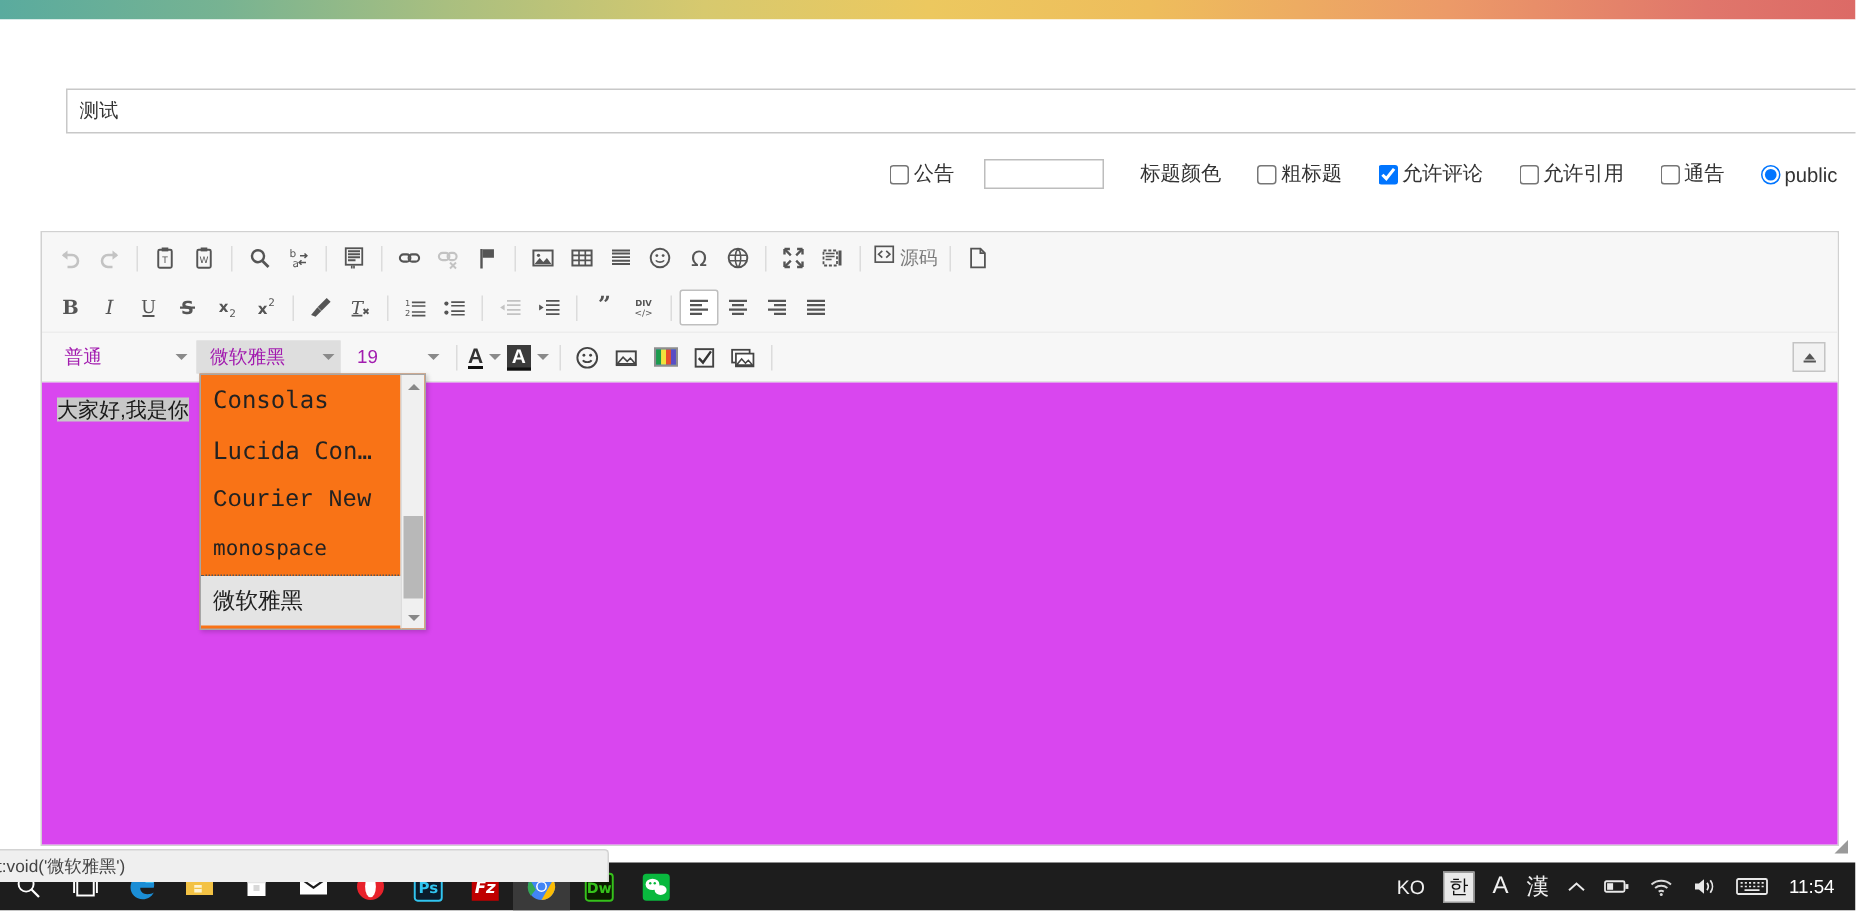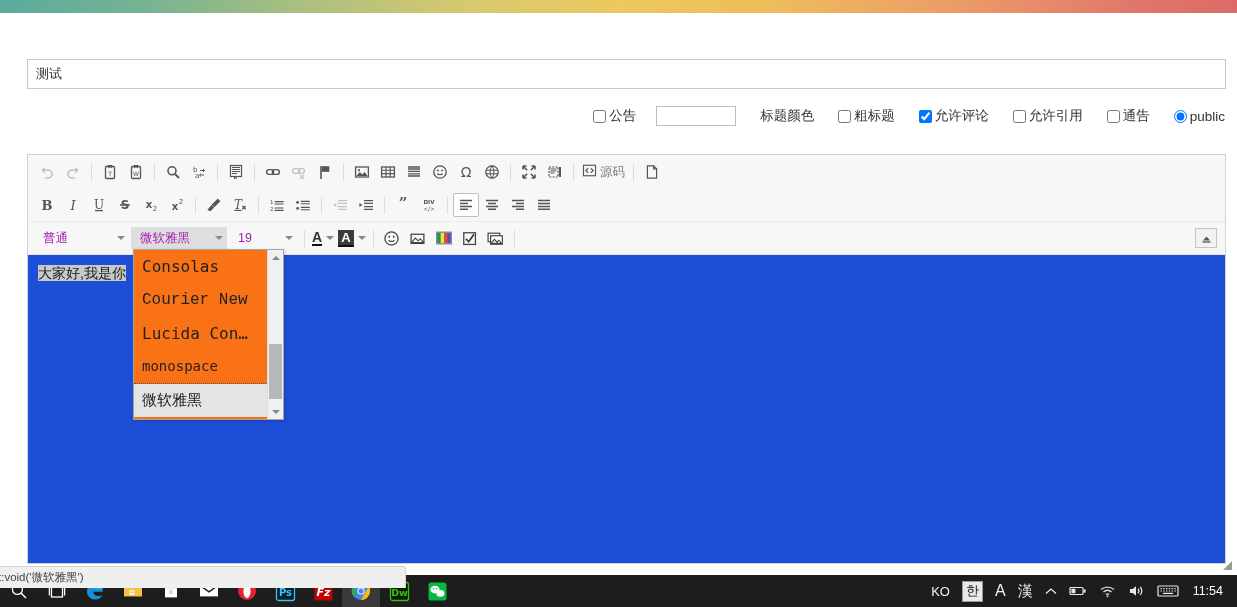--- a/index.html
+++ b/index.html
@@ -15,21 +15,21 @@
   .gradient-bar {
     position: absolute; left: 0; top: 0; width: 1237px; height: 13px;
     background: linear-gradient(to right,
       #5aab9e 0%, #77b392 12%, #a9bf80 24%, #d7c96e 38%,
       #ecc85f 50%, #eebd5c 62%, #ec9a68 78%, #e0766b 92%, #dc6a66 100%);
   }
 
   
   .page { position: absolute; left: 0; top: 13px; width: 1237px; height: 562px; background: #fff; }
 
-  .title-row { position: absolute; left: 27px; top: 46px; width: 1104px; }
+  .title-row { position: absolute; left: 44px; top: 46px; width: 1104px; }
   .title-input {
     width: 1199px; height: 30px; box-sizing: border-box;
     border: 1px solid #c8c8c8; background: #fff;
     font-family: "Liberation Sans", sans-serif; font-size: 13px; color: #333;
     padding: 0 8px; line-height: 28px; outline: none;
   }
 
   .opts-row {
     position: absolute; right: 12px; top: 93px;
     display: flex; align-items: center; gap: 16px;
@@ -106,21 +106,21 @@
   }
 
   .collapse-btn {
     position: absolute; right: 8px; top: 6px;
     width: 20px; height: 18px; border: 1px solid #c4c4c4; background: #f2f2f2;
     display: flex; align-items: center; justify-content: center;
   }
 
   
   .content {
-    position: relative; height: 308px; background: #1d4ed8;
+    position: relative; height: 308px; background: #d946ef;
     padding: 8px 10px; box-sizing: border-box;
     font-size: 14px; color: #222; line-height: 1.5;
   }
   .sel-text { background: #c8c8c8; color: #1a1a1a; }
 
   
   .fontmenu {
     position: absolute; left: 133px; top: 236px;
     width: 151px; height: 171px; box-sizing: border-box;
     background: #f97316; border: 1px solid #a6a6a6;
@@ -560,25 +560,25 @@
       <div class="content">
         <span class="sel-text">大家好,我是你</span>
       </div>
     </div>
 
     <div class="fontmenu">
       <div class="fm-list">
         <div class="fm-item f0">
           <span>Consolas</span>
         </div>
+        <div class="fm-item f2">
+          <span>Lucida Con…</span>
+        </div>
         <div class="fm-item f1">
           <span>Courier New</span>
-        </div>
-        <div class="fm-item f2">
-          <span>Lucida Con…</span>
         </div>
         <div class="fm-item f3">
           <span>monospace</span>
         </div>
         <div class="fm-item f4">
           <span>微软雅黑</span>
         </div>
       </div>
       <div class="fm-scroll">
         <div class="fm-arrow up">

